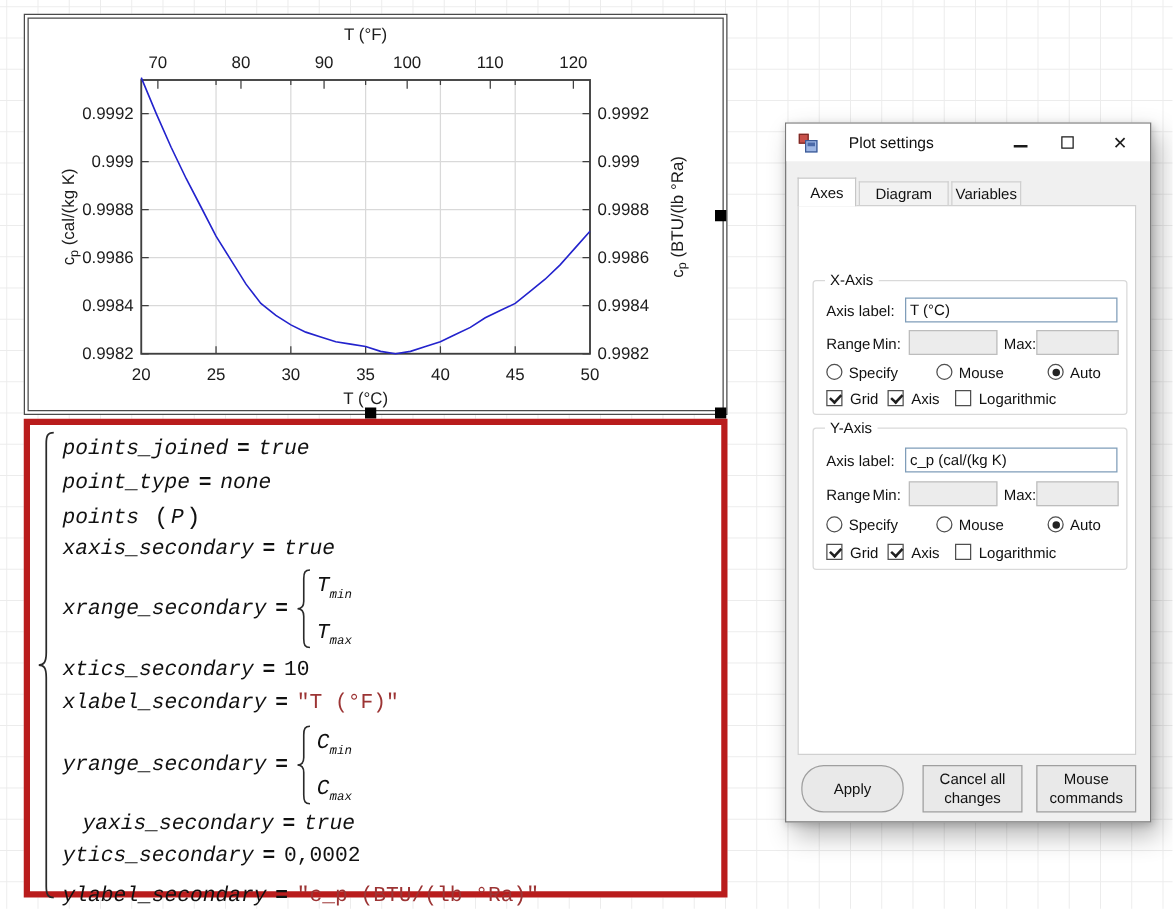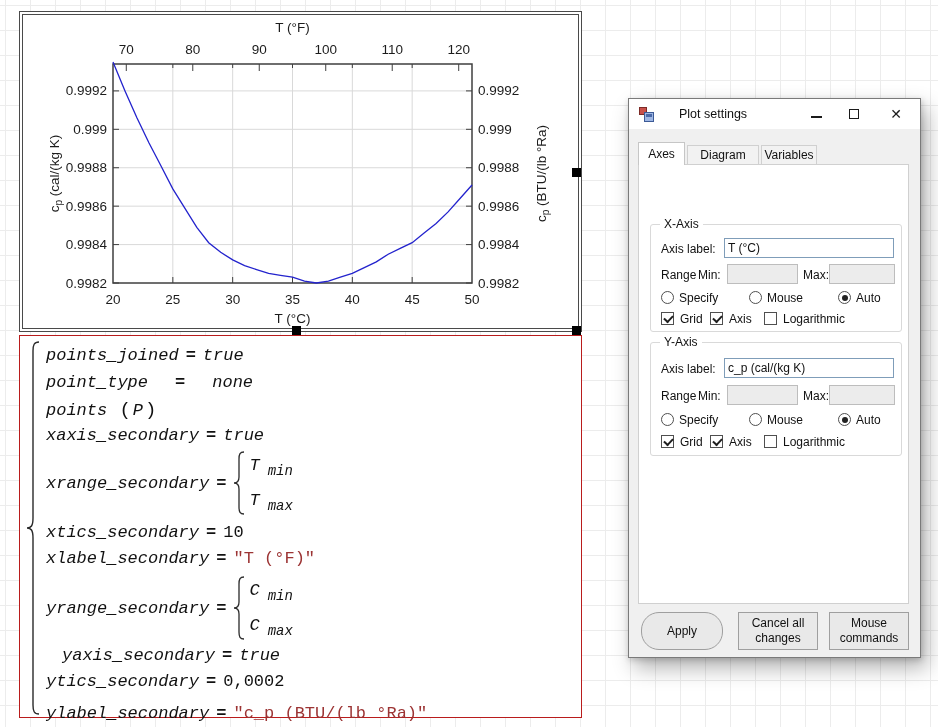--- a/index.html
+++ b/index.html
@@ -14,31 +14,31 @@
     background-position:5px 5px;
   }
   
   .plot-widget{position:absolute;left:19px;top:11px;width:563px;height:321px;
     background:#fff;border:1px solid #4a4a4a;box-sizing:border-box;}
   .plot-inner{position:absolute;inset:2px;border:1px solid #4a4a4a;background:#fff;}
   #plot-host{position:absolute;inset:0;}
   .handle{position:absolute;width:9px;height:9px;background:#000;}
   
   .code-box{position:absolute;left:19px;top:335px;width:563px;height:383px;
-    background:#fff;border:1px solid #b91c1c;box-sizing:border-box;}
+    background:#fff;border:5px solid #b91c1c;box-sizing:border-box;}
   .big-brace{position:absolute;left:6px;top:5px;}
   #code-host{position:absolute;inset:0;}
   .code-line{position:absolute;left:26px;white-space:nowrap;display:flex;align-items:center;
     font-family:"Liberation Mono",monospace;font-size:17px;color:#111;}
   .cv{font-style:italic;}
   .ceq{font-weight:bold;font-style:normal;margin:0 7px;}
   .cnum{font-style:normal;}
   .cstr{font-style:normal;color:#9c3434;}
   .cpar{font-style:normal;font-size:19px;margin:0 2px;}
-  .csub{font-size:14px;font-style:italic;vertical-align:-5px;margin-left:8px;}
+  .csub{font-size:10px;font-style:italic;vertical-align:-5px;margin-left:0;}
   .cases-col{display:flex;flex-direction:column;justify-content:space-between;height:64px;margin-left:4px;}
   .cases-col .cv{line-height:30px;}
   
   .dialog{position:absolute;left:628px;top:98px;width:293px;height:560px;background:#f0f0f0;
     border:1px solid #7a7a7a;box-sizing:border-box;
     box-shadow:6px 10px 20px rgba(0,0,0,.30),1px 2px 6px rgba(0,0,0,.18);
     font-size:12px;color:#111;}
   .titlebar{position:absolute;left:0;top:0;right:0;height:30px;background:#fff;}
   .dlg-icon{position:absolute;left:10px;top:7px;width:16px;height:16px;}
   .dlg-icon .sq-red{position:absolute;left:0;top:1px;width:8px;height:8px;background:#c8504a;border:1px solid #7d2b27;box-sizing:border-box;}
@@ -154,21 +154,21 @@
 <div class="code-box">
   <svg class="big-brace" width="16" height="374" viewBox="0 0 16 374">
     <path d="M13 1 C 8 1 7 4 7 10 L 7 177 C 7 185 5 187 1 187 C 5 187 7 189 7 197 L 7 364 C 7 370 8 373 13 373" fill="none" stroke="#2a2a2a" stroke-width="1.4"></path>
   </svg>
   <div id="code-host">
       <div class="code-line" style="top: 10px;">
         <span class="cv">points_joined</span>
         <span class="ceq">=</span>
         <span class="cv">true</span>
       </div>
-      <div class="code-line" style="top: 37px; gap: 20px;">
+      <div class="code-line" style="top: 37px;">
         <span class="cv">point_type</span>
         <span class="ceq">=</span>
         <span class="cv">none</span>
       </div>
       <div class="code-line" style="top: 63px;"><span class="cv">points</span>&nbsp;<span class="cpar">(</span><span class="cv">P</span><span class="cpar">)</span></div>
       <div class="code-line" style="top: 90px;">
         <span class="cv">xaxis_secondary</span>
         <span class="ceq">=</span>
         <span class="cv">true</span>
       </div>

